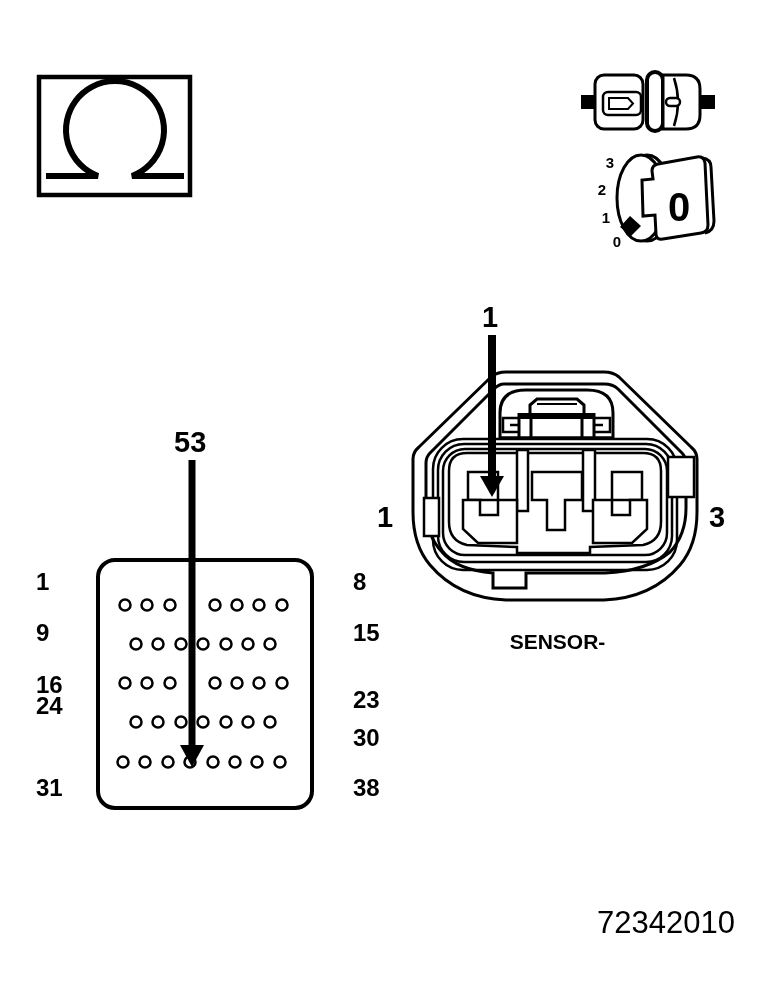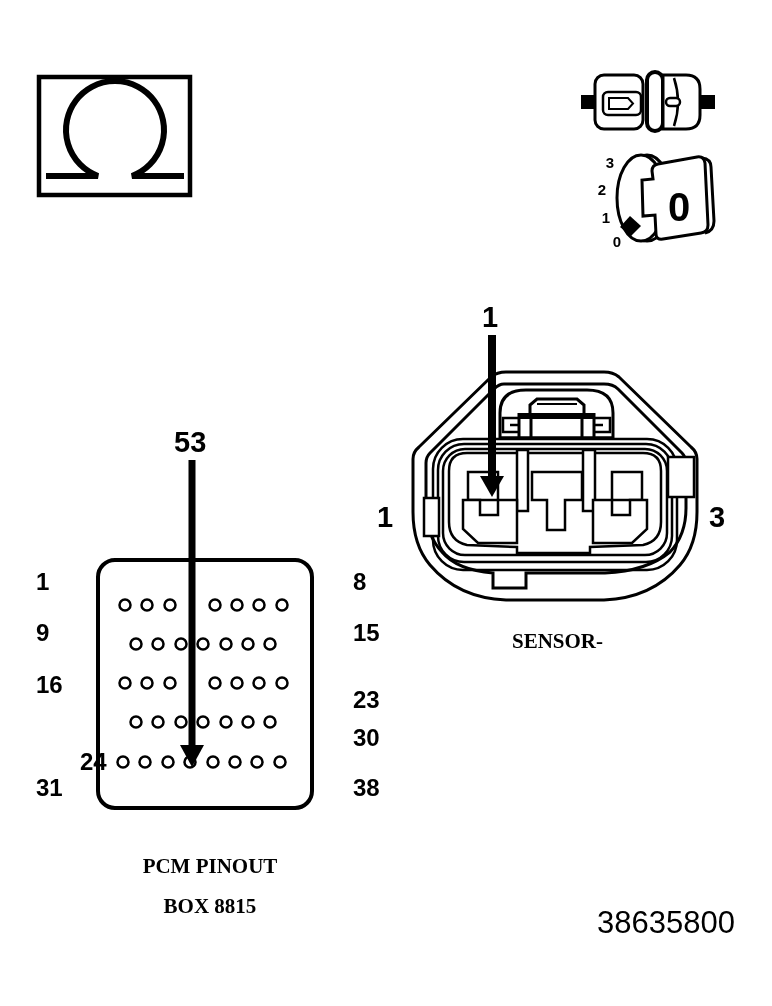--- a/index.html
+++ b/index.html
@@ -4,21 +4,21 @@
 <style>
   html,body{margin:0;padding:0;background:#fff;}
   #canvas{
     position:relative;width:772px;height:1006px;background:#ffffff;
     font-family:"Liberation Sans",sans-serif;color:#000;overflow:hidden;
   }
   .abs{position:absolute;}
   .lbl{position:absolute;color:#000;white-space:nowrap;}
   .lbl-big{font-size:29px;font-weight:bold;line-height:1;}
   .lbl-row{font-size:24px;font-weight:bold;line-height:1;}
-  .caption{position:absolute;text-align:center;font-weight:bold;font-size:21px;color:#000;font-family:Liberation Serif, serif;}
+  .caption{position:absolute;text-align:center;font-weight:bold;font-size:21px;color:#000;}
   .caption div{white-space:nowrap;}
   .fig-num{position:absolute;font-size:31px;font-weight:normal;text-align:right;color:#000;}
   svg{display:block;}
   .ln{fill:none;stroke:#000;}
   .w3{stroke-width:3;}
   .w25{stroke-width:2.5;}
   .w2{stroke-width:2;}
   .fw{fill:#ffffff;stroke:#000;}
   .fb{fill:#000000;stroke:none;}
   .pin{fill:#fff;stroke:#000;stroke-width:2.5;}
@@ -153,29 +153,25 @@
       <rect x="188.5" y="460" width="7" height="287" class="fb"></rect>
       <polygon points="180,745 204,745 192,767" class="fb"></polygon>
     </g>
   </svg>
 
   <div class="lbl lbl-big" style="left:174px;top:428px;">53</div>
 
   <div class="lbl lbl-row" style="left:36px;top:570px;">1</div>
   <div class="lbl lbl-row" style="left:36px;top:621px;">9</div>
   <div class="lbl lbl-row" style="left:36px;top:673px;">16</div>
-  <div class="lbl lbl-row" style="left:36px;top:750px;margin-left:44px;">24</div>
+  <div class="lbl lbl-row" style="left:36px;top:694px;">24</div>
   <div class="lbl lbl-row" style="left:36px;top:776px;">31</div>
 
   <div class="lbl lbl-row" style="left:353px;top:570px;">8</div>
   <div class="lbl lbl-row" style="left:353px;top:621px;">15</div>
   <div class="lbl lbl-row" style="left:353px;top:688px;">23</div>
   <div class="lbl lbl-row" style="left:353px;top:726px;">30</div>
   <div class="lbl lbl-row" style="left:353px;top:776px;">38</div>
 
-  <div class="caption" style="left:105px;top:846px;width:210px;line-height:40px;">
-    <div>PCM PINOUT</div>
-    <div>BOX 8815</div>
-  </div>
 
-  <div class="fig-num" style="left:555px;top:905px;width:180px;">38635800</div>
+  <div class="fig-num" style="left:555px;top:905px;width:180px;">72342010</div>
 
 </div>
 
 </body></html>

